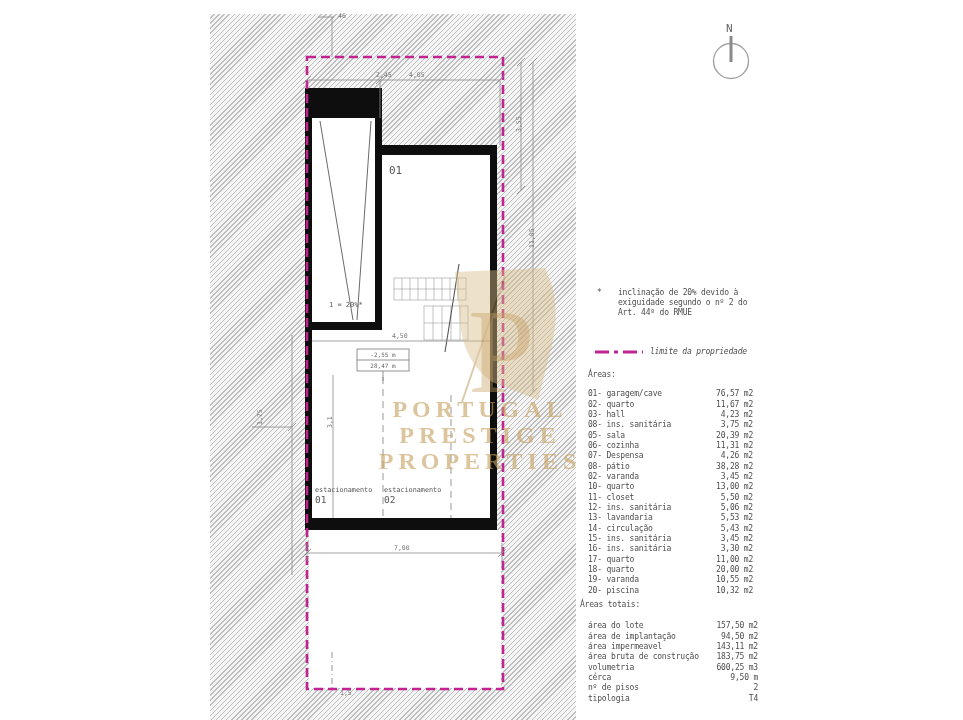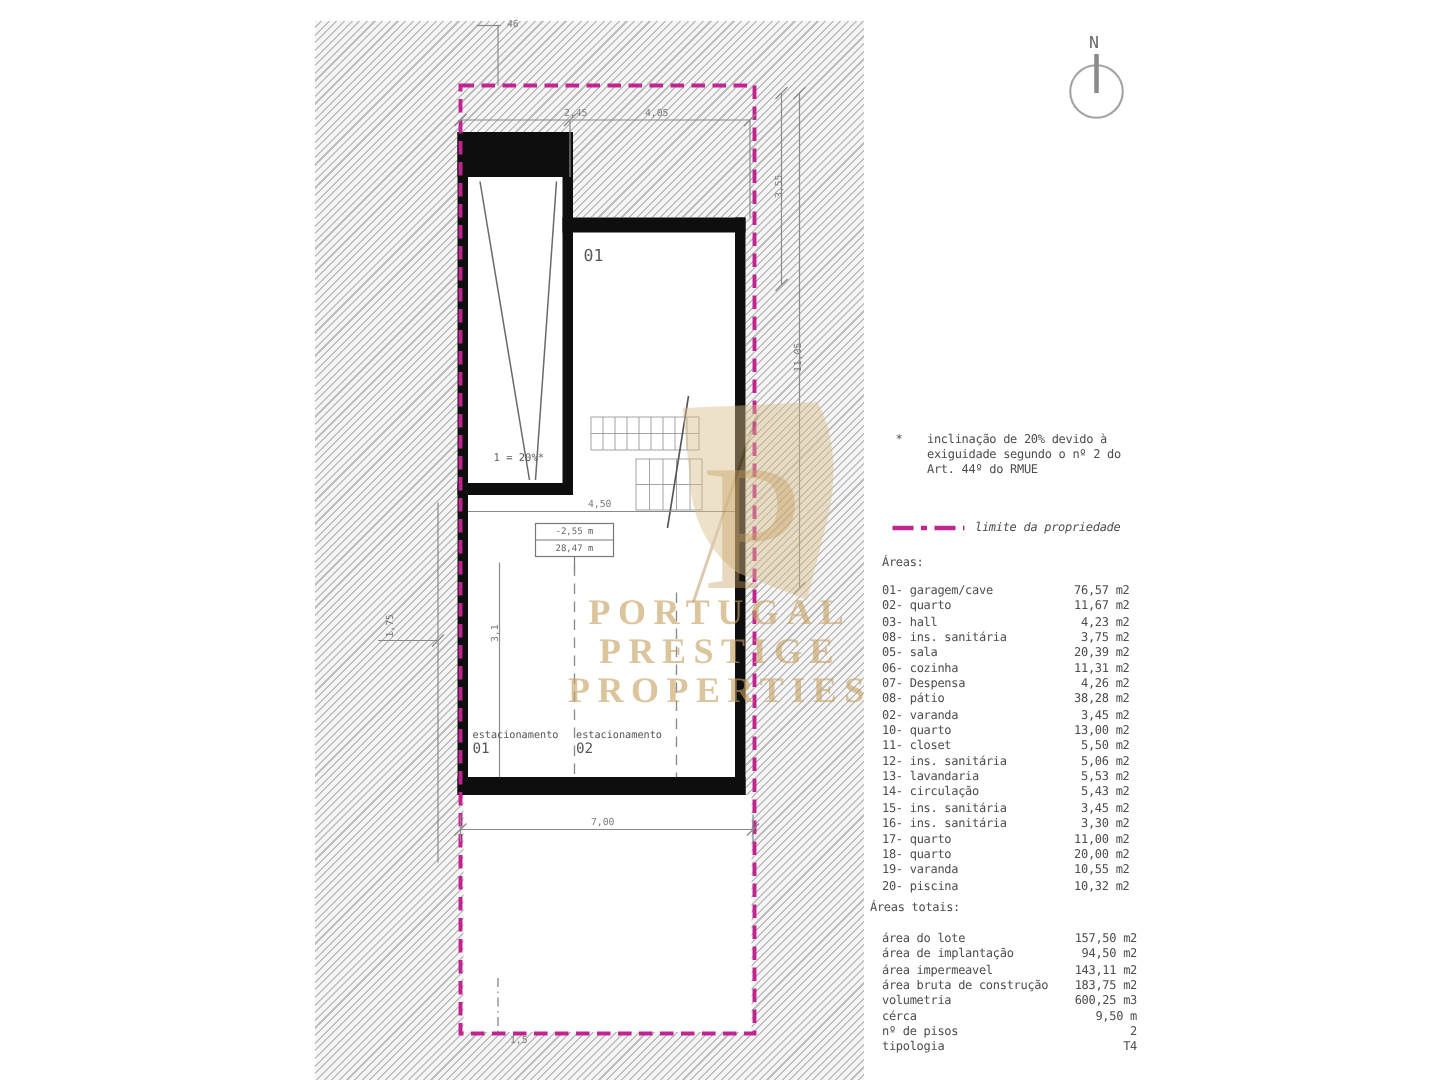--- a/index.html
+++ b/index.html
@@ -10,21 +10,21 @@
   #hatch{left:210px;top:14px;width:366px;height:706px;
     background:repeating-linear-gradient(135deg,#f5f5f5 0px,#f5f5f5 2.6px,#bfbfbf 2.6px,#bfbfbf 3.6px);}
   .white-fill{background:#ffffff;}
   .wall{background:#0e0e0e;}
   svg.overlay{position:absolute;left:0;top:0;width:963px;height:720px;pointer-events:none;}
   .dimlabel{font-size:6.5px;color:#7a7a7a;white-space:nowrap;line-height:1;}
   .rot{transform:rotate(-90deg);transform-origin:left top;}
   .plan-label{color:#5a5a5a;}
   
   .legend{font-size:8px;line-height:9.9px;color:#4d4d4d;letter-spacing:-0.2px;white-space:pre;}
-  .row{display:flex;justify-content:space-between;height:10.35px;align-items:flex-start;}
+  .row{display:flex;justify-content:space-between;height:10.35px;align-items:center;}
   .row .nm{white-space:pre;}
   .row .vl{white-space:pre;}
   
   #wm-text{color:rgba(198,160,96,0.62);font-family:"Liberation Serif","DejaVu Serif",serif;
     font-weight:bold;text-align:center;letter-spacing:5px;line-height:26px;font-size:24px;}
   .park{line-height:1;}
   .park .pl{font-size:6.8px;color:#555;}
   .park .pn{font-size:9.5px;color:#555;margin-top:1px;}
 </style>
 </head>
@@ -144,21 +144,21 @@
     <div class="pl">estacionamento</div>
     <div class="pn">01</div>
   </div>
   <div class="abs park" style="left:384px;top:487px;">
     <div class="pl">estacionamento</div>
     <div class="pn">02</div>
   </div>
 
   <div class="abs dimlabel" style="left:338px;top:13px;">46</div>
   <div class="abs dimlabel" style="left:336px;top:72px;margin-left:40px;">2,45</div>
-  <div class="abs dimlabel" style="left:430px;top:72px;">4,05</div>
+  <div class="abs dimlabel" style="left:409px;top:72px;">4,05</div>
   <div class="abs dimlabel rot" style="left:516px;top:132px;">3,55</div>
   <div class="abs dimlabel rot" style="left:529px;top:248px;">11,05</div>
   <div class="abs dimlabel rot" style="left:257px;top:425px;">1,75</div>
   <div class="abs dimlabel rot" style="left:327px;top:428px;">3,1</div>
   <div class="abs dimlabel" style="left:392px;top:333px;">4,50</div>
   <div class="abs dimlabel" style="left:394px;top:545px;">7,00</div>
   <div class="abs dimlabel" style="left:340px;top:690px;">1,5</div>
 
   <div id="wm-text" class="abs" style="left:330px;top:396px;width:300px;">
     <div>PORTUGAL PRESTIGE</div>

